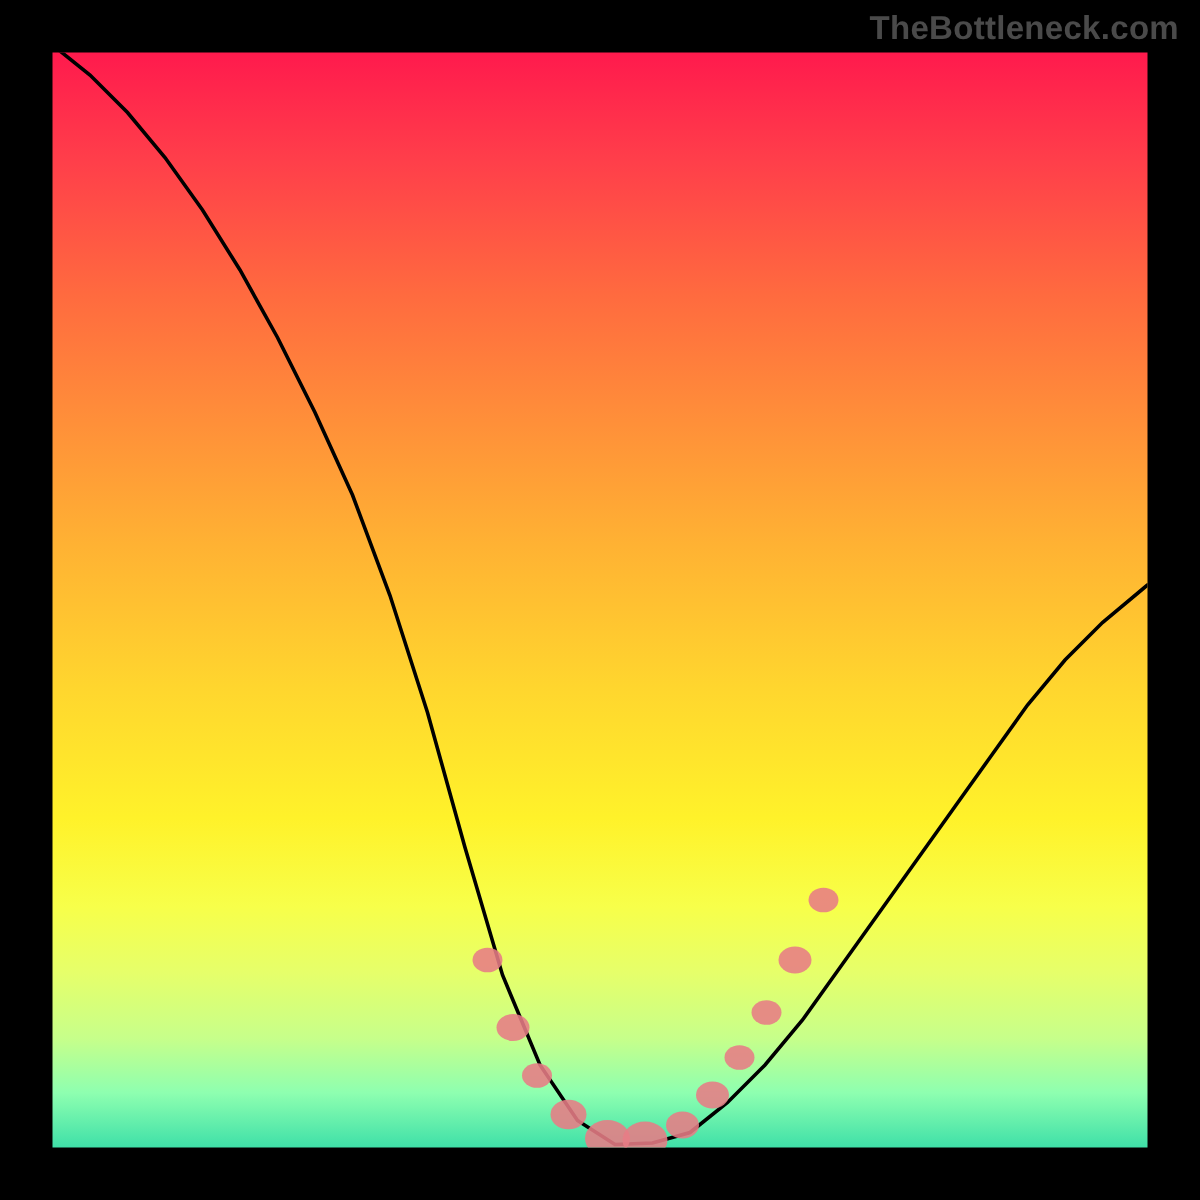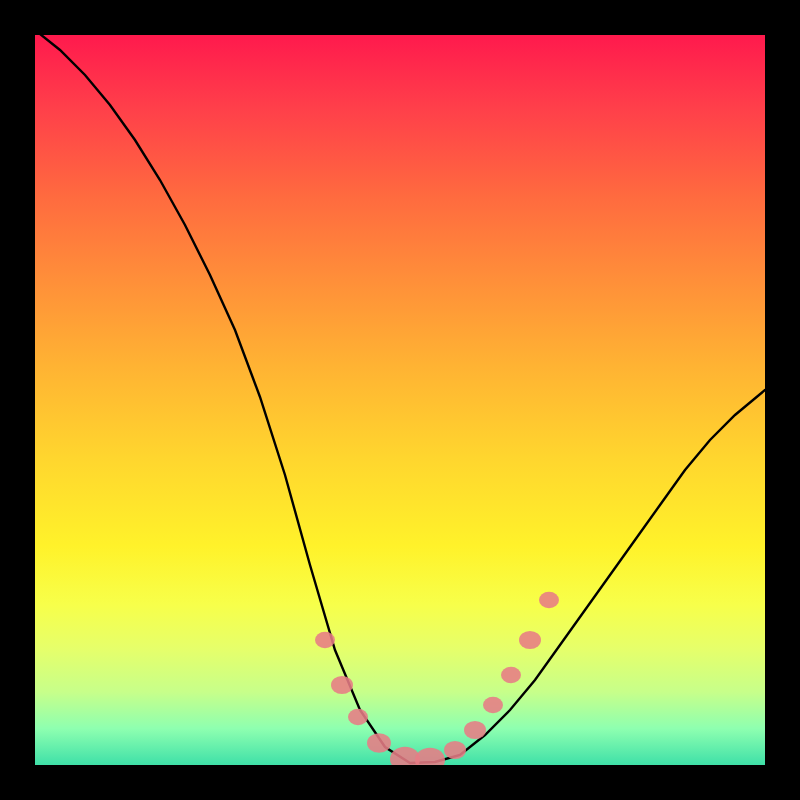--- a/index.html
+++ b/index.html
@@ -72,13 +72,14 @@
           <ellipse cx="395" cy="725" rx="15" ry="12.299999999999999" fill="#e77c85" fill-opacity="0.88"></ellipse>
           <ellipse cx="420" cy="715" rx="11" ry="9.02" fill="#e77c85" fill-opacity="0.88"></ellipse>
           <ellipse cx="440" cy="695" rx="11" ry="9.02" fill="#e77c85" fill-opacity="0.88"></ellipse>
           <ellipse cx="458" cy="670" rx="10" ry="8.2" fill="#e77c85" fill-opacity="0.88"></ellipse>
           <ellipse cx="476" cy="640" rx="10" ry="8.2" fill="#e77c85" fill-opacity="0.88"></ellipse>
           <ellipse cx="495" cy="605" rx="11" ry="9.02" fill="#e77c85" fill-opacity="0.88"></ellipse>
           <ellipse cx="514" cy="565" rx="10" ry="8.2" fill="#e77c85" fill-opacity="0.88"></ellipse>
         </g>
     </svg>
   </div>
+  <div class="watermark">TheBottleneck.com</div>
 </div>
 
 </body></html>

